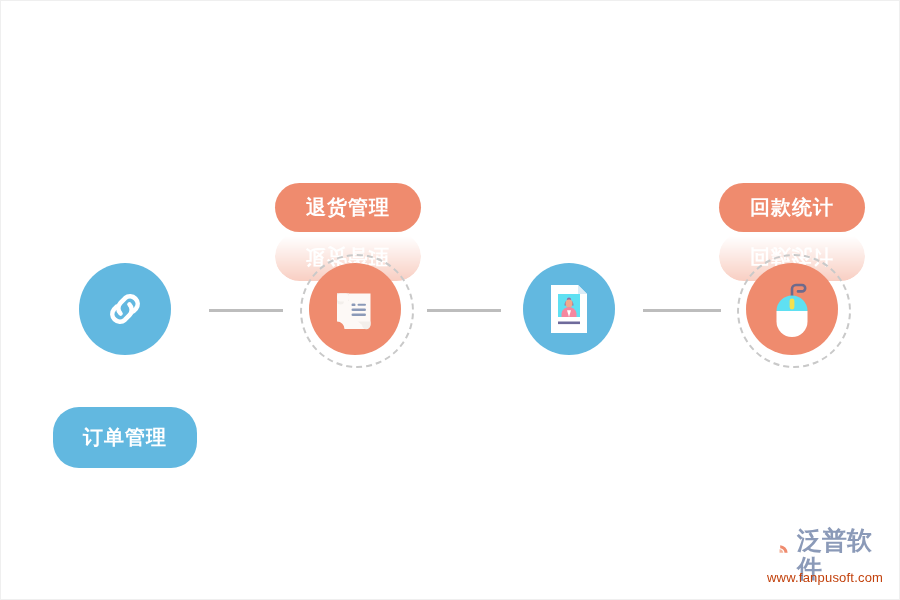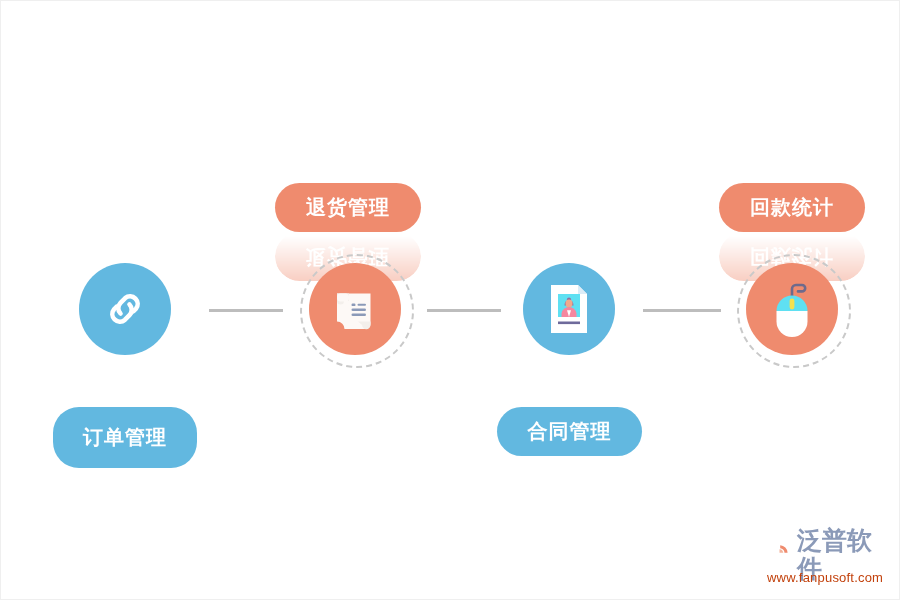--- a/index.html
+++ b/index.html
@@ -197,23 +197,20 @@
 
         <ellipse cx="24" cy="21.6" rx="3.5" ry="4.1" fill="#f0a98c"></ellipse>
 
         <path d="M16.5 35 v-3.6 a7.6 7.6 0 0 1 15 0 V35 z" fill="#f5879f"></path>
         <path d="M22 28.2 h4 l-2 6.8 z" fill="#ffffff"></path>
 
         <rect x="13" y="39.5" width="22" height="2.6" fill="#6e6a9b"></rect>
       </svg>
     </span>
   </div>
-  <div class="pill blue p3">
-    <span>合同管理</span>
-  </div>
 
   <div class="reflection r4">
     <span>回款统计</span>
   </div>
   <div class="pill orange p4">
     <span>回款统计</span>
   </div>
   <div class="node orange n4 dashed-ring">
     <span>
       <svg width="52" height="58" viewBox="0 0 52 58">

